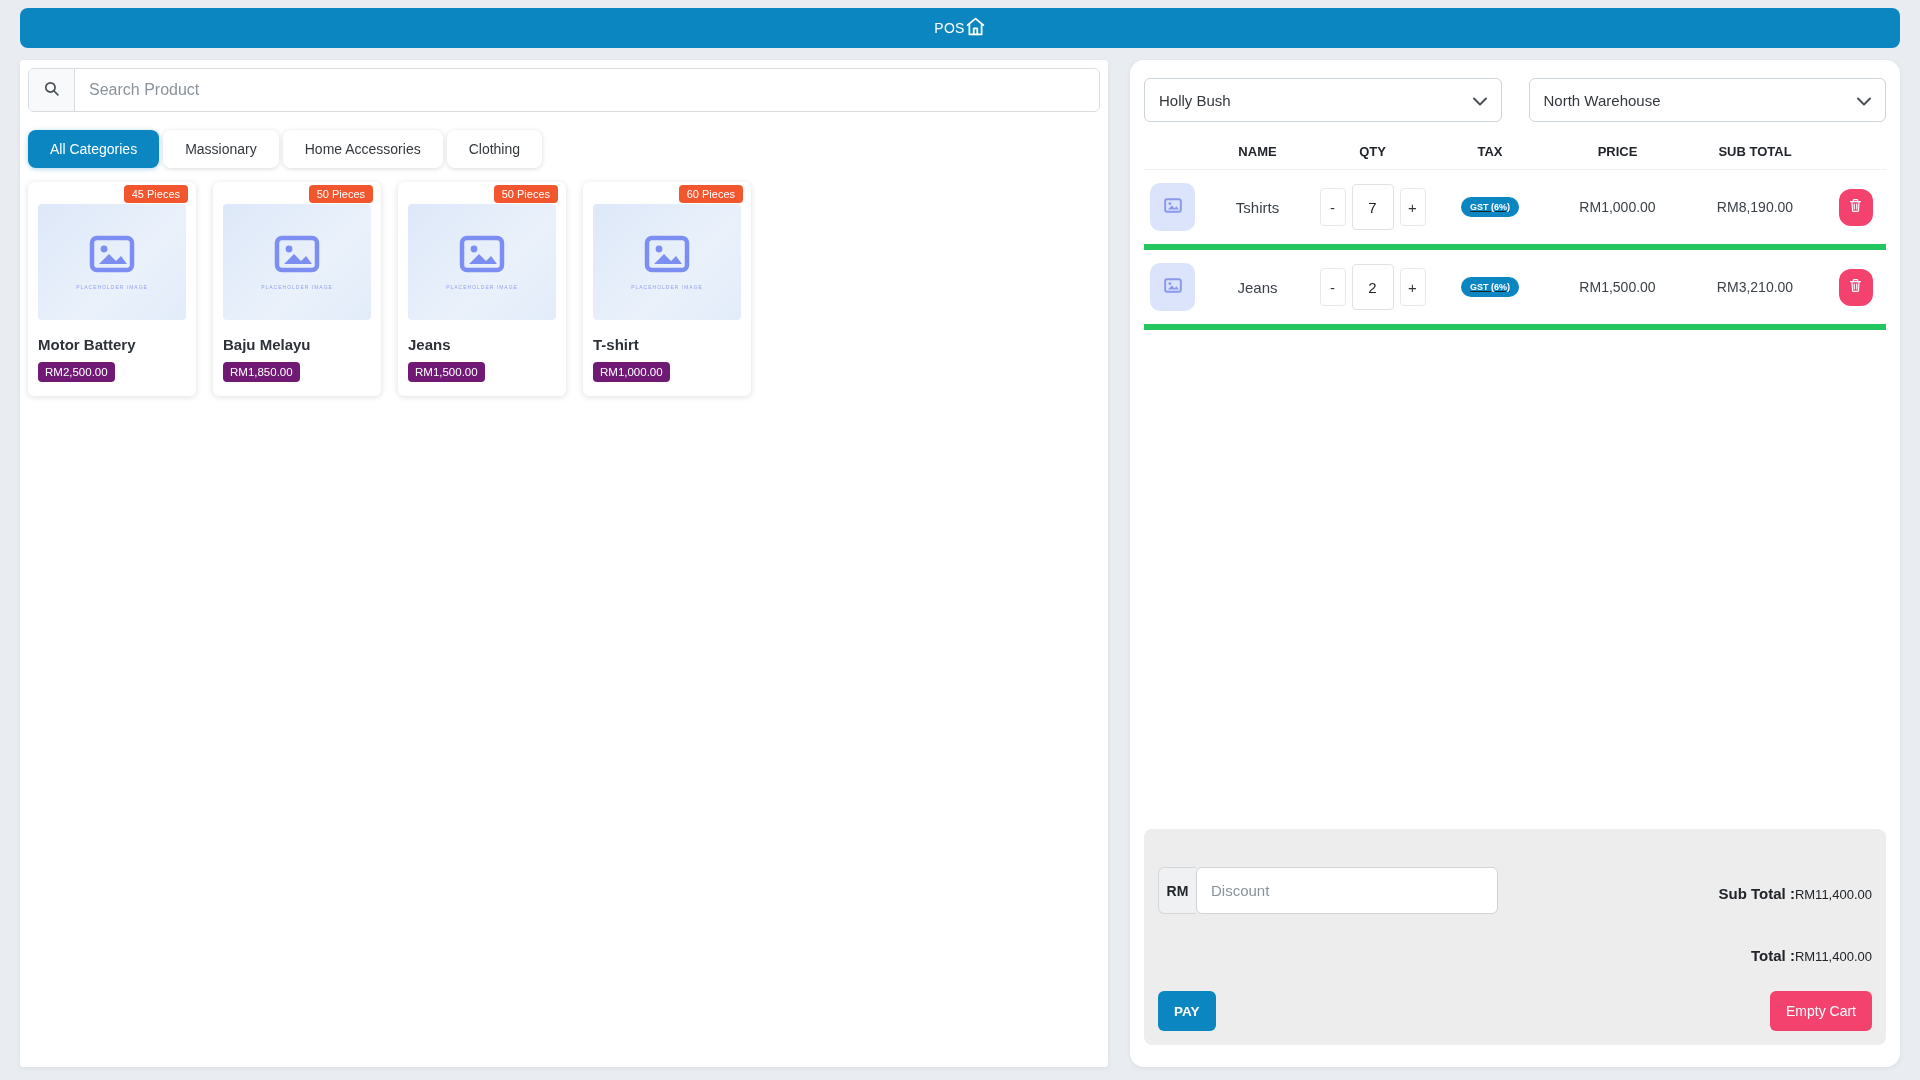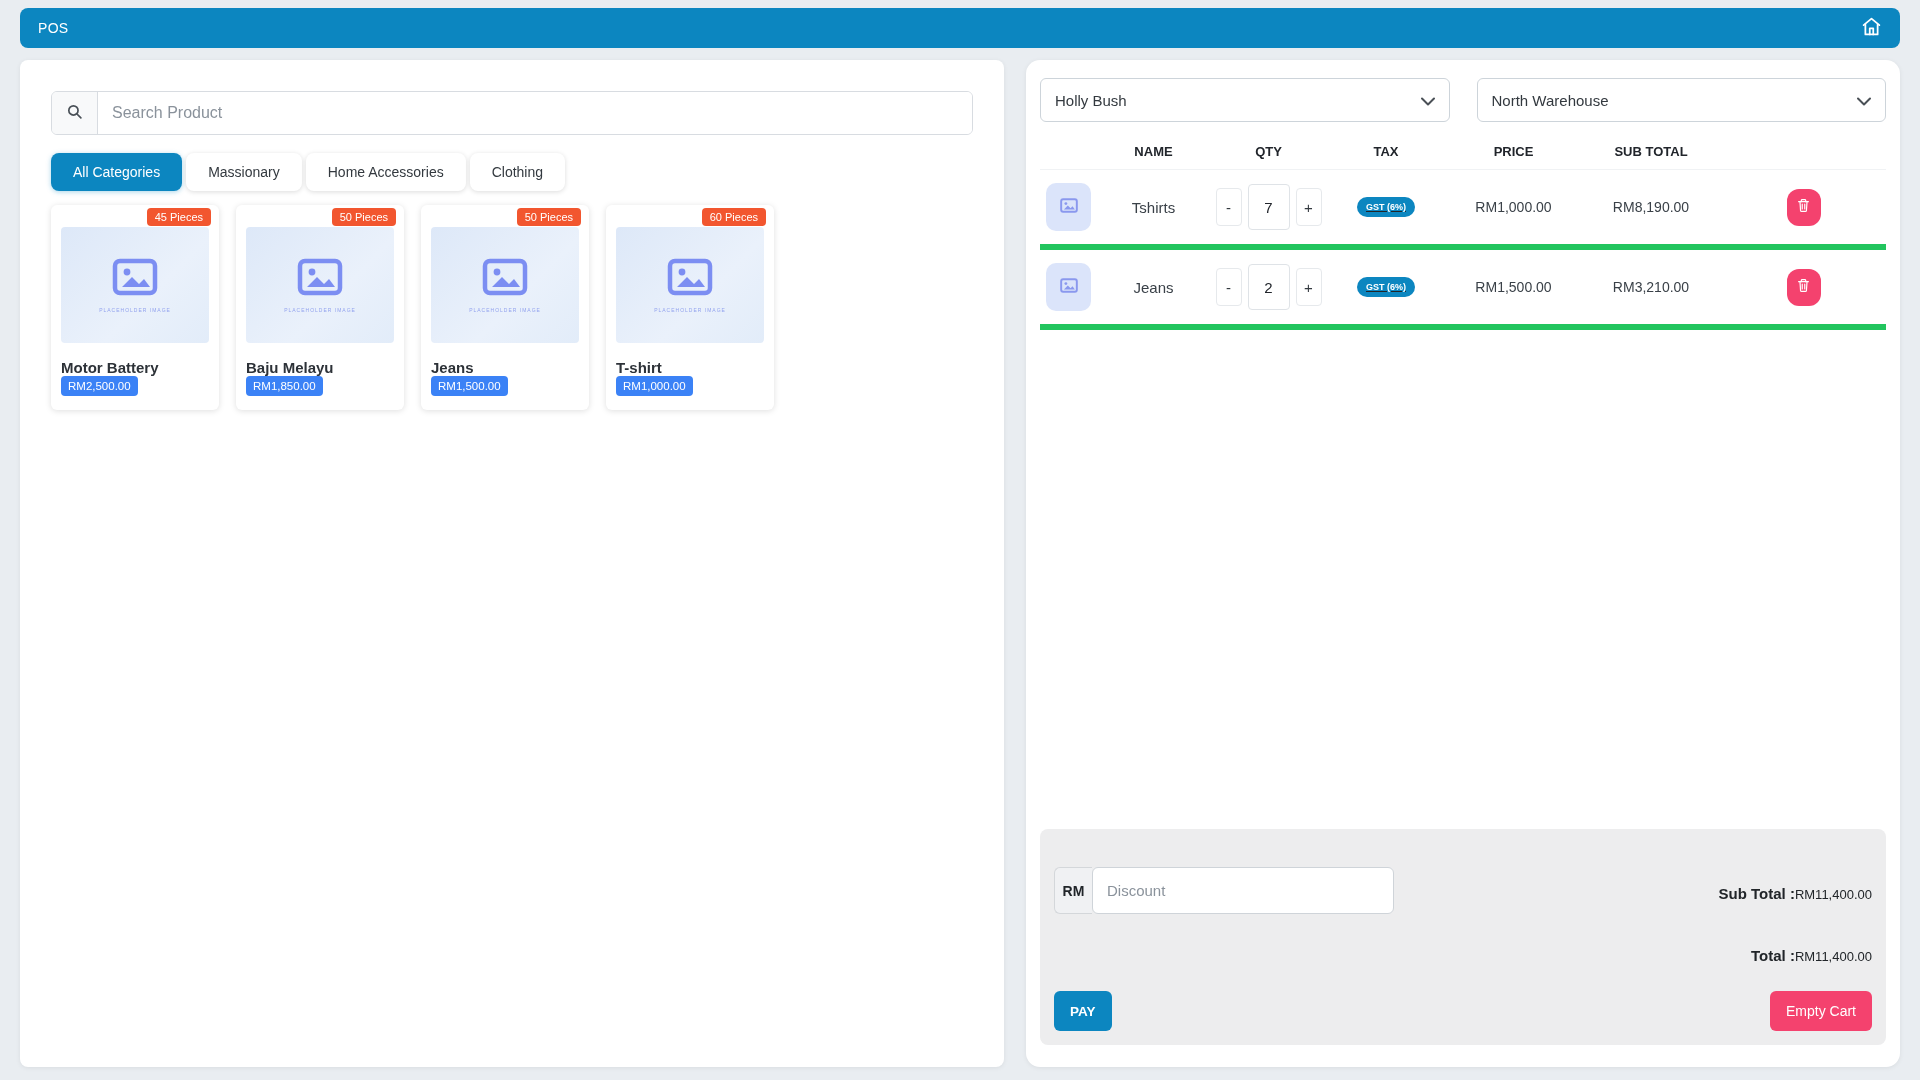--- a/index.html
+++ b/index.html
@@ -8,34 +8,34 @@
     background:#e9edf1;
     font-family:"Liberation Sans", sans-serif;
     color:#212529;
   }
   
   .topbar {
     margin:8px 20px 12px 20px;
     height:40px;
     background:#0c86c0;
     border-radius:8px;
-    display:flex; align-items:center; justify-content:space-between;
+    display:flex; align-items:center; justify-content:center;
     padding:0 18px;
     color:#fff;
   }
   .topbar .brand { font-size:14px; letter-spacing:.3px; }
   .icon-btn { display:flex; align-items:center; cursor:pointer; background:none; border:none; }
 
   
   .main { display:flex; gap:22px; padding:0 20px; align-items:flex-start; }
   .panel-left {
-    width:984px; height:1007px;
-    background:#fff; border-radius:8px;
+    width:1088px; height:1007px;
+    background:#fff; border-radius:3px;
     box-shadow:0 1px 5px rgba(0,0,0,.07);
-    padding:31px;
+    padding:8px;
   }
   .panel-right {
     flex:1; height:1007px;
     background:#fff; border-radius:14px;
     box-shadow:0 1px 5px rgba(0,0,0,.07);
     padding:18px 14px 18px 14px;
     display:flex; flex-direction:column;
   }
 
   
@@ -77,22 +77,22 @@
     font-size:11px; padding:3px 8px; border-radius:4px;
   }
   .card-img {
     margin-top:14px; height:116px; border-radius:4px;
     background:linear-gradient(135deg,#dde8f8 0%,#eaf1fb 60%,#e2ecf9 100%);
     display:flex; flex-direction:column; align-items:center; justify-content:center; gap:7px;
   }
   .ph-caption { font-size:5px; letter-spacing:1px; color:#93a3ee; }
   .card-name { margin-top:16px; font-weight:bold; font-size:15px; color:#2d3238; }
   .price-badge {
-    display:inline-block; 
-    background:#3b82f6; color:#fff;
+    display:inline-block; margin-top:9px;
+    background:#701a75; color:#fff;
     font-size:11.5px; padding:4px 7px; border-radius:4px;
   }
 
   
   .selects { display:flex; gap:27px; }
   .select {
     flex:1; height:44px; border:1px solid #cdd4da; border-radius:6px;
     display:flex; align-items:center; justify-content:space-between;
     padding:0 14px; font-size:15px; color:#33393f; background:#fff; cursor:pointer;
   }

